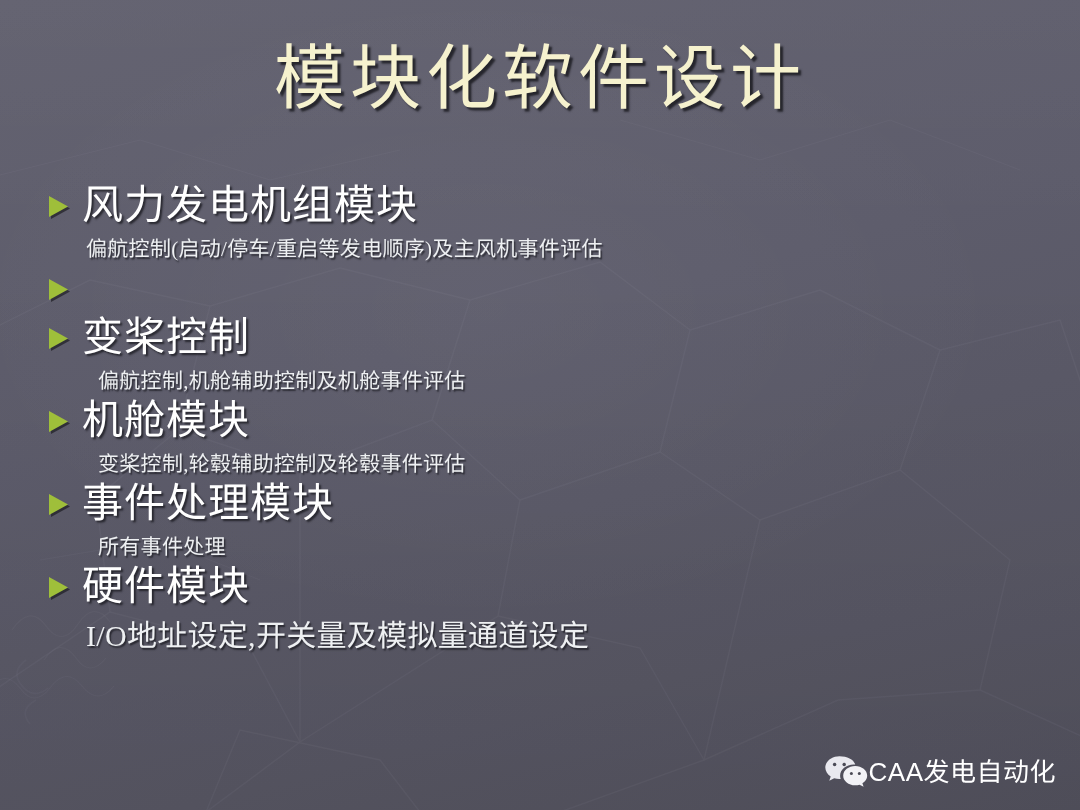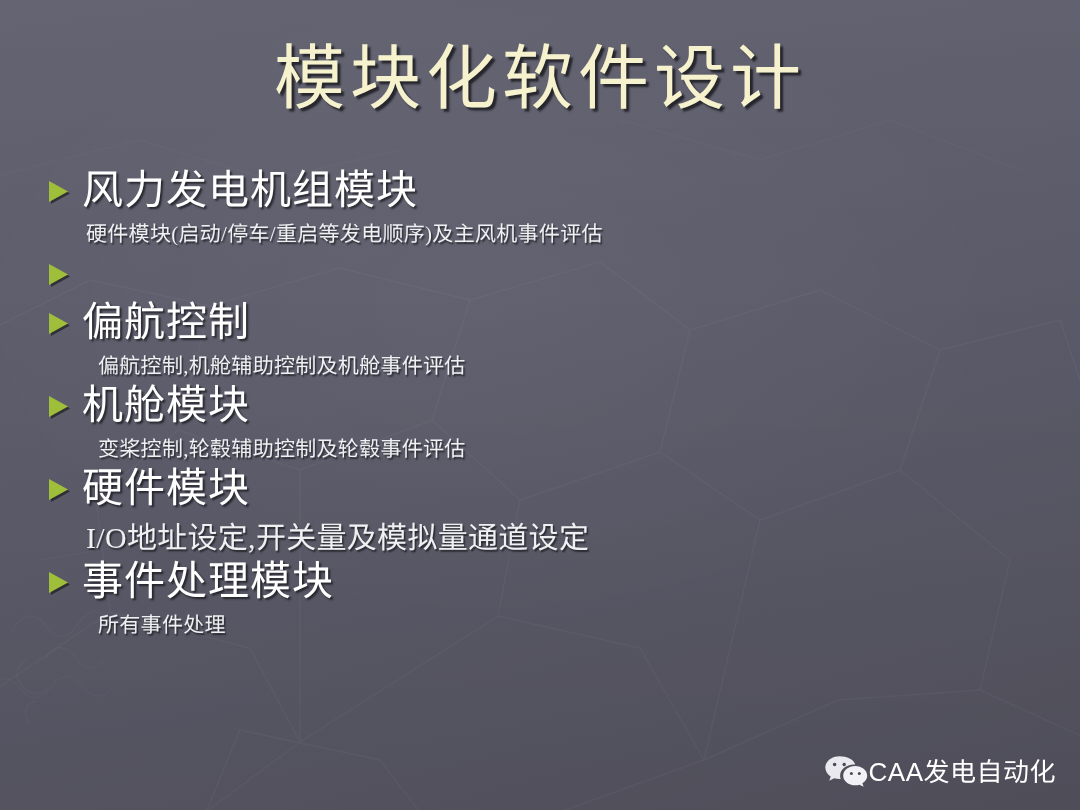--- a/index.html
+++ b/index.html
@@ -49,21 +49,21 @@
     letter-spacing: 5px;
     color: #f6f2ce;
     text-shadow: 3px 3px 2px rgba(22,22,28,0.80);
     white-space: nowrap;
   }
 
   
   .content {
     position: absolute;
     left: 0;
-    top: 166px;
+    top: 181px;
     width: 1080px;
   }
 
   .item { position: relative; }
 
   .item-head {
     position: relative;
     display: flex;
     align-items: center;
     padding-left: 45px;
@@ -173,43 +173,43 @@
     <div class="item">
       <div class="item-head">
         <span class="bullet-tri">
           <svg width="26" height="27" viewBox="0 0 26 27" aria-hidden="true">
             <polygon points="4,3 23,13.5 4,24" fill="rgba(18,18,24,0.6)" transform="translate(2,2)"></polygon>
             <polygon points="4,3 23,13.5 4,24" fill="#9fbf3a"></polygon>
           </svg>
         </span>
         <span class="item-title">风力发电机组模块</span>
       </div>
-      <div class="item-sub indent-0">硬件模块(启动/停车/重启等发电顺序)及主风机事件评估</div>
-    </div>
-
-    <div class="item">
-      <div class="item-head">
-        <span class="bullet-tri">
-          <svg width="26" height="27" viewBox="0 0 26 27" aria-hidden="true">
-            <polygon points="4,3 23,13.5 4,24" fill="rgba(18,18,24,0.6)" transform="translate(2,2)"></polygon>
-            <polygon points="4,3 23,13.5 4,24" fill="#9fbf3a"></polygon>
-          </svg>
-        </span>
-      </div>
-    </div>
-
-    <div class="item">
-      <div class="item-head">
-        <span class="bullet-tri">
-          <svg width="26" height="27" viewBox="0 0 26 27" aria-hidden="true">
-            <polygon points="4,3 23,13.5 4,24" fill="rgba(18,18,24,0.6)" transform="translate(2,2)"></polygon>
-            <polygon points="4,3 23,13.5 4,24" fill="#9fbf3a"></polygon>
-          </svg>
-        </span>
-        <span class="item-title">偏航控制</span>
+      <div class="item-sub indent-0">偏航控制(启动/停车/重启等发电顺序)及主风机事件评估</div>
+    </div>
+
+    <div class="item">
+      <div class="item-head">
+        <span class="bullet-tri">
+          <svg width="26" height="27" viewBox="0 0 26 27" aria-hidden="true">
+            <polygon points="4,3 23,13.5 4,24" fill="rgba(18,18,24,0.6)" transform="translate(2,2)"></polygon>
+            <polygon points="4,3 23,13.5 4,24" fill="#9fbf3a"></polygon>
+          </svg>
+        </span>
+      </div>
+    </div>
+
+    <div class="item">
+      <div class="item-head">
+        <span class="bullet-tri">
+          <svg width="26" height="27" viewBox="0 0 26 27" aria-hidden="true">
+            <polygon points="4,3 23,13.5 4,24" fill="rgba(18,18,24,0.6)" transform="translate(2,2)"></polygon>
+            <polygon points="4,3 23,13.5 4,24" fill="#9fbf3a"></polygon>
+          </svg>
+        </span>
+        <span class="item-title">变桨控制</span>
       </div>
       <div class="item-sub indent-1">偏航控制,机舱辅助控制及机舱事件评估</div>
     </div>
 
     <div class="item">
       <div class="item-head">
         <span class="bullet-tri">
           <svg width="26" height="27" viewBox="0 0 26 27" aria-hidden="true">
             <polygon points="4,3 23,13.5 4,24" fill="rgba(18,18,24,0.6)" transform="translate(2,2)"></polygon>
             <polygon points="4,3 23,13.5 4,24" fill="#9fbf3a"></polygon>
@@ -221,36 +221,36 @@
     </div>
 
     <div class="item">
       <div class="item-head">
         <span class="bullet-tri">
           <svg width="26" height="27" viewBox="0 0 26 27" aria-hidden="true">
             <polygon points="4,3 23,13.5 4,24" fill="rgba(18,18,24,0.6)" transform="translate(2,2)"></polygon>
             <polygon points="4,3 23,13.5 4,24" fill="#9fbf3a"></polygon>
           </svg>
         </span>
+        <span class="item-title">事件处理模块</span>
+      </div>
+      <div class="item-sub indent-1">所有事件处理</div>
+    </div>
+
+    <div class="item">
+      <div class="item-head">
+        <span class="bullet-tri">
+          <svg width="26" height="27" viewBox="0 0 26 27" aria-hidden="true">
+            <polygon points="4,3 23,13.5 4,24" fill="rgba(18,18,24,0.6)" transform="translate(2,2)"></polygon>
+            <polygon points="4,3 23,13.5 4,24" fill="#9fbf3a"></polygon>
+          </svg>
+        </span>
         <span class="item-title">硬件模块</span>
       </div>
       <div class="item-sub big">I/O地址设定,开关量及模拟量通道设定</div>
-    </div>
-
-    <div class="item">
-      <div class="item-head">
-        <span class="bullet-tri">
-          <svg width="26" height="27" viewBox="0 0 26 27" aria-hidden="true">
-            <polygon points="4,3 23,13.5 4,24" fill="rgba(18,18,24,0.6)" transform="translate(2,2)"></polygon>
-            <polygon points="4,3 23,13.5 4,24" fill="#9fbf3a"></polygon>
-          </svg>
-        </span>
-        <span class="item-title">事件处理模块</span>
-      </div>
-      <div class="item-sub indent-1">所有事件处理</div>
     </div>
 
   </div>
 
   <div class="footer-brand">
     <span>
       <svg class="wechat-icon" viewBox="0 0 46 36" aria-hidden="true">
         <g>
           <path d="M16.5 2.2 C8.6 2.2 2.3 7.3 2.3 13.6 c0 3.6 2.1 6.8 5.4 8.9 l-1.4 4.3 l4.9 -2.5 c1.7 0.5 3.5 0.8 5.3 0.8 c0.4 0 0.8 0 1.2 -0.03 c-0.4 -1.1 -0.6 -2.2 -0.6 -3.4 c0 -6.2 6.1 -11.2 13.6 -11.2 c0.5 0 1 0.02 1.5 0.06 C30.9 5.6 24.4 2.2 16.5 2.2 Z" fill="#e9e9ef"></path>
           <circle cx="11.6" cy="10.6" r="1.75" fill="#4a4a56"></circle>

